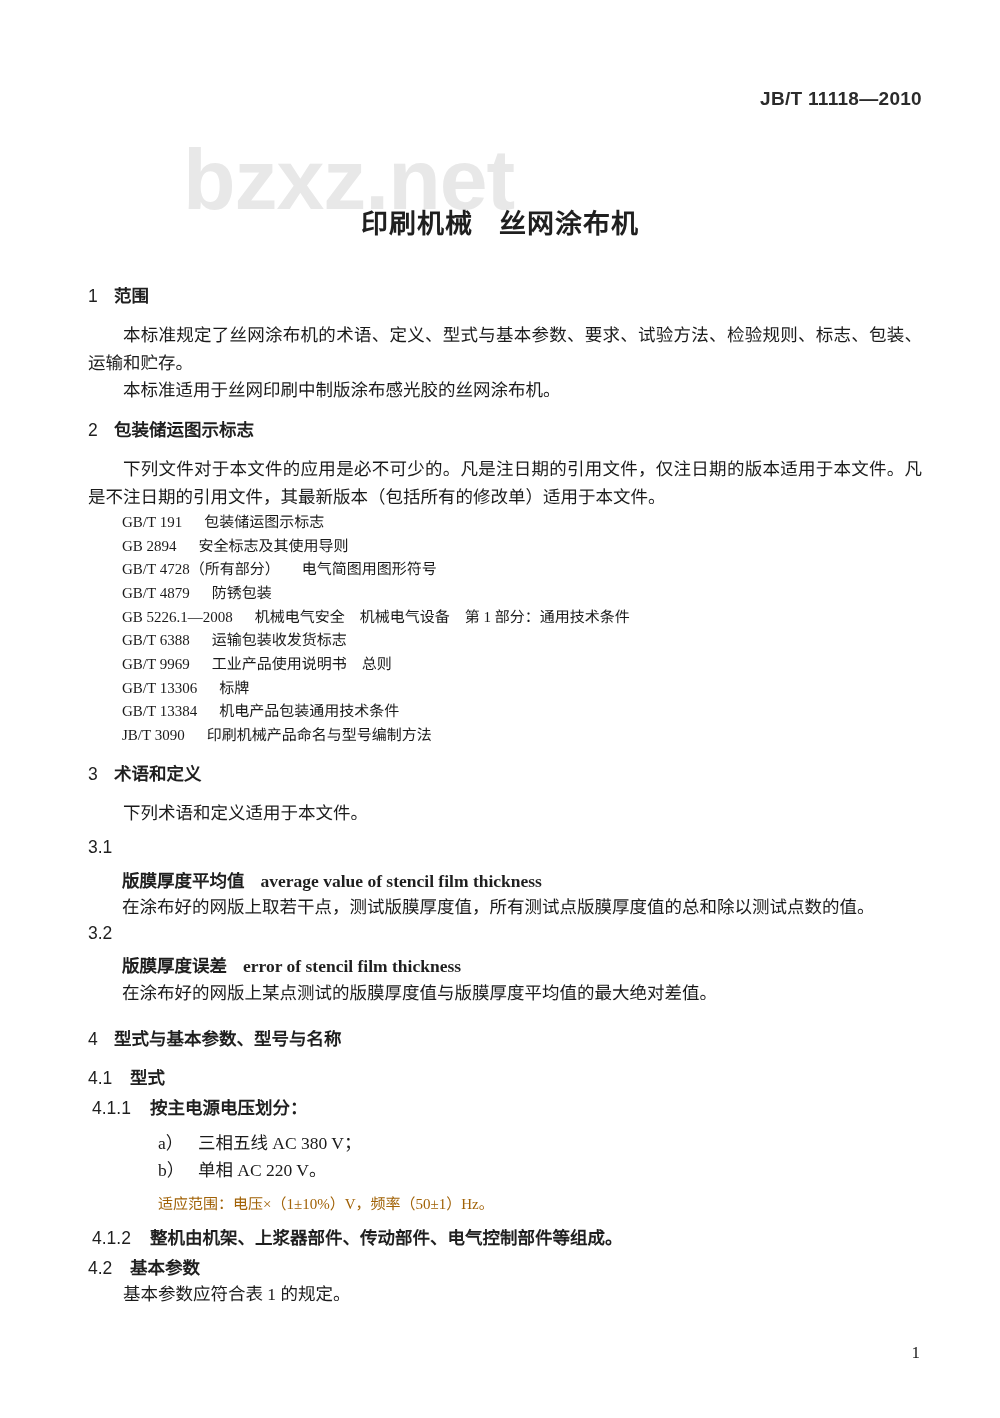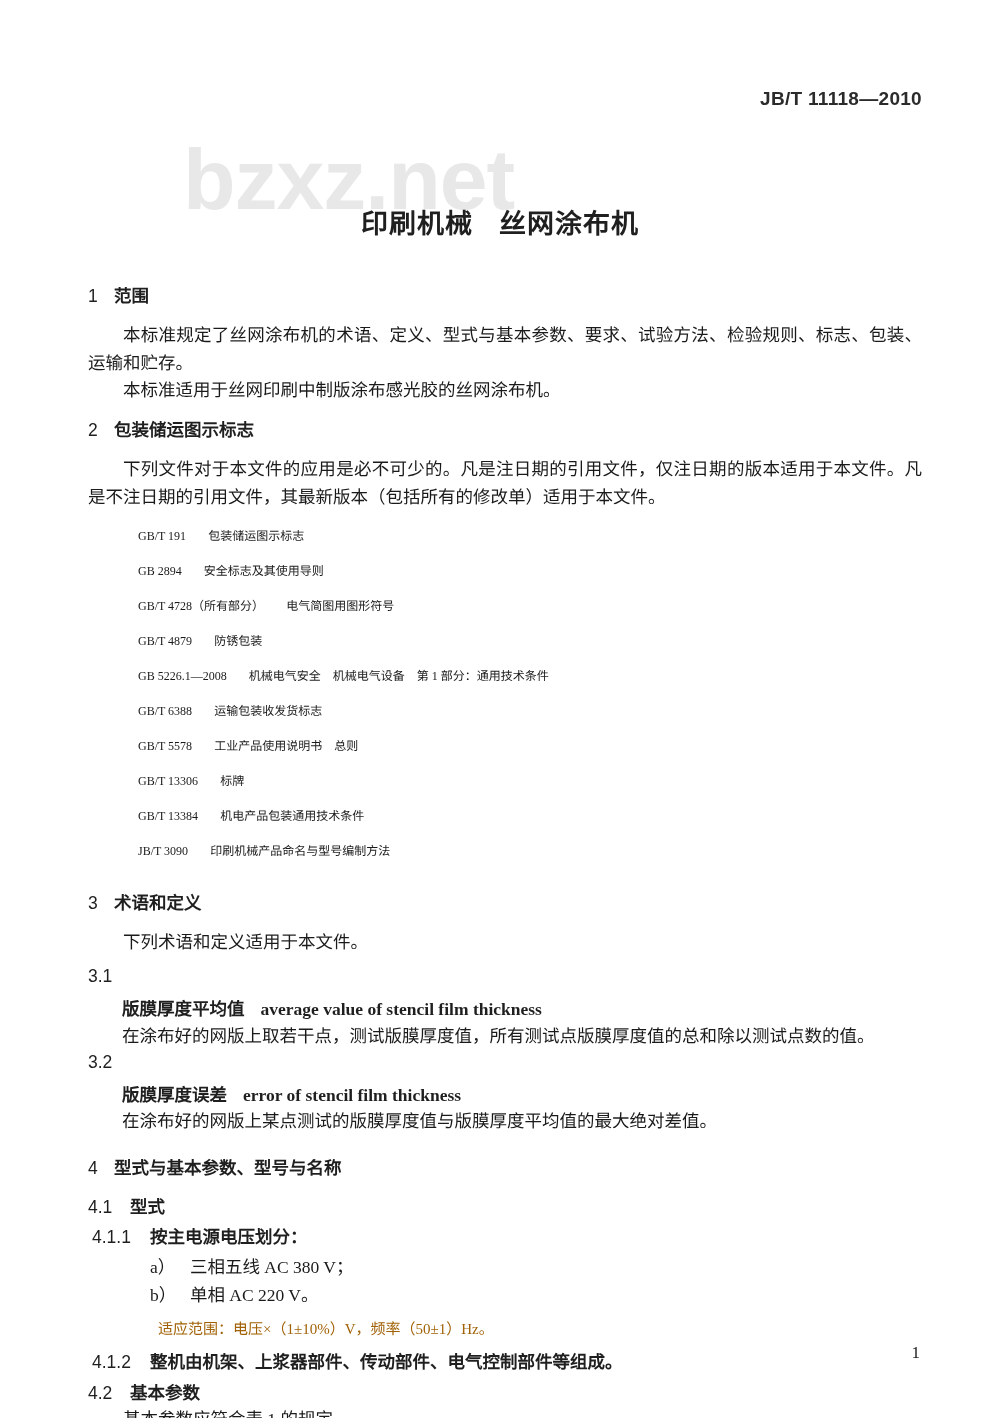--- a/index.html
+++ b/index.html
@@ -130,23 +130,23 @@
     line-height: 1.56;
     color: #1a1a1a;
   }
 
   .ref-list {
     margin: 0;
     padding: 0;
     list-style: none;
   }
   .ref-list li {
-    margin: 16px;
+    margin: 0;
     padding: 0 0 0 34px;
-    font-size: 12px;
+    font-size: 15px;
     line-height: 1.58;
     white-space: nowrap;
     color: #1a1a1a;
   }
   .ref-code { font-family: "Liberation Serif", "DejaVu Serif", serif; }
   .ref-sp-w { display: inline-block; width: 22px; }
 
   .term-id {
     margin: 0;
     padding: 0;
@@ -172,21 +172,21 @@
   .term-def {
     margin: 0;
     padding: 0 0 0 34px;
     font-size: 17.5px;
     line-height: 1.5;
     color: #1a1a1a;
     white-space: nowrap;
   }
 
   .alpha-list {
-    margin: 0;
+    margin: 8px;
     padding: 0;
     list-style: none;
   }
   .alpha-list li {
     margin: 0;
     padding: 0 0 0 62px;
     font-size: 17.5px;
     line-height: 1.58;
     color: #1a1a1a;
     white-space: nowrap;
@@ -242,21 +242,21 @@
     <div class="sp-sm"></div>
     <p class="body">下列文件对于本文件的应用是必不可少的。凡是注日期的引用文件，仅注日期的版本适用于本文件。凡是不注日期的引用文件，其最新版本（包括所有的修改单）适用于本文件。</p>
 
     <ul class="ref-list">
       <li><span class="ref-code">GB/T 191</span><span class="ref-sp-w"></span><span>包装储运图示标志</span></li>
       <li><span class="ref-code">GB 2894</span><span class="ref-sp-w"></span><span>安全标志及其使用导则</span></li>
       <li><span class="ref-code">GB/T 4728（所有部分）</span><span class="ref-sp-w"></span><span>电气简图用图形符号</span></li>
       <li><span class="ref-code">GB/T 4879</span><span class="ref-sp-w"></span><span>防锈包装</span></li>
       <li><span class="ref-code">GB 5226.1—2008</span><span class="ref-sp-w"></span><span>机械电气安全　机械电气设备　第 1 部分：通用技术条件</span></li>
       <li><span class="ref-code">GB/T 6388</span><span class="ref-sp-w"></span><span>运输包装收发货标志</span></li>
-      <li><span class="ref-code">GB/T 5578</span><span class="ref-sp-w"></span><span>工业产品使用说明书　总则</span></li>
+      <li><span class="ref-code">GB/T 9969</span><span class="ref-sp-w"></span><span>工业产品使用说明书　总则</span></li>
       <li><span class="ref-code">GB/T 13306</span><span class="ref-sp-w"></span><span>标牌</span></li>
       <li><span class="ref-code">GB/T 13384</span><span class="ref-sp-w"></span><span>机电产品包装通用技术条件</span></li>
       <li><span class="ref-code">JB/T 3090</span><span class="ref-sp-w"></span><span>印刷机械产品命名与型号编制方法</span></li>
     </ul>
 
     <div class="sp-sm"></div>
 
     <h2 class="sec"><span class="num">3</span><span>术语和定义</span></h2>
     <div class="sp-sm"></div>
     <p class="body">下列术语和定义适用于本文件。</p>

